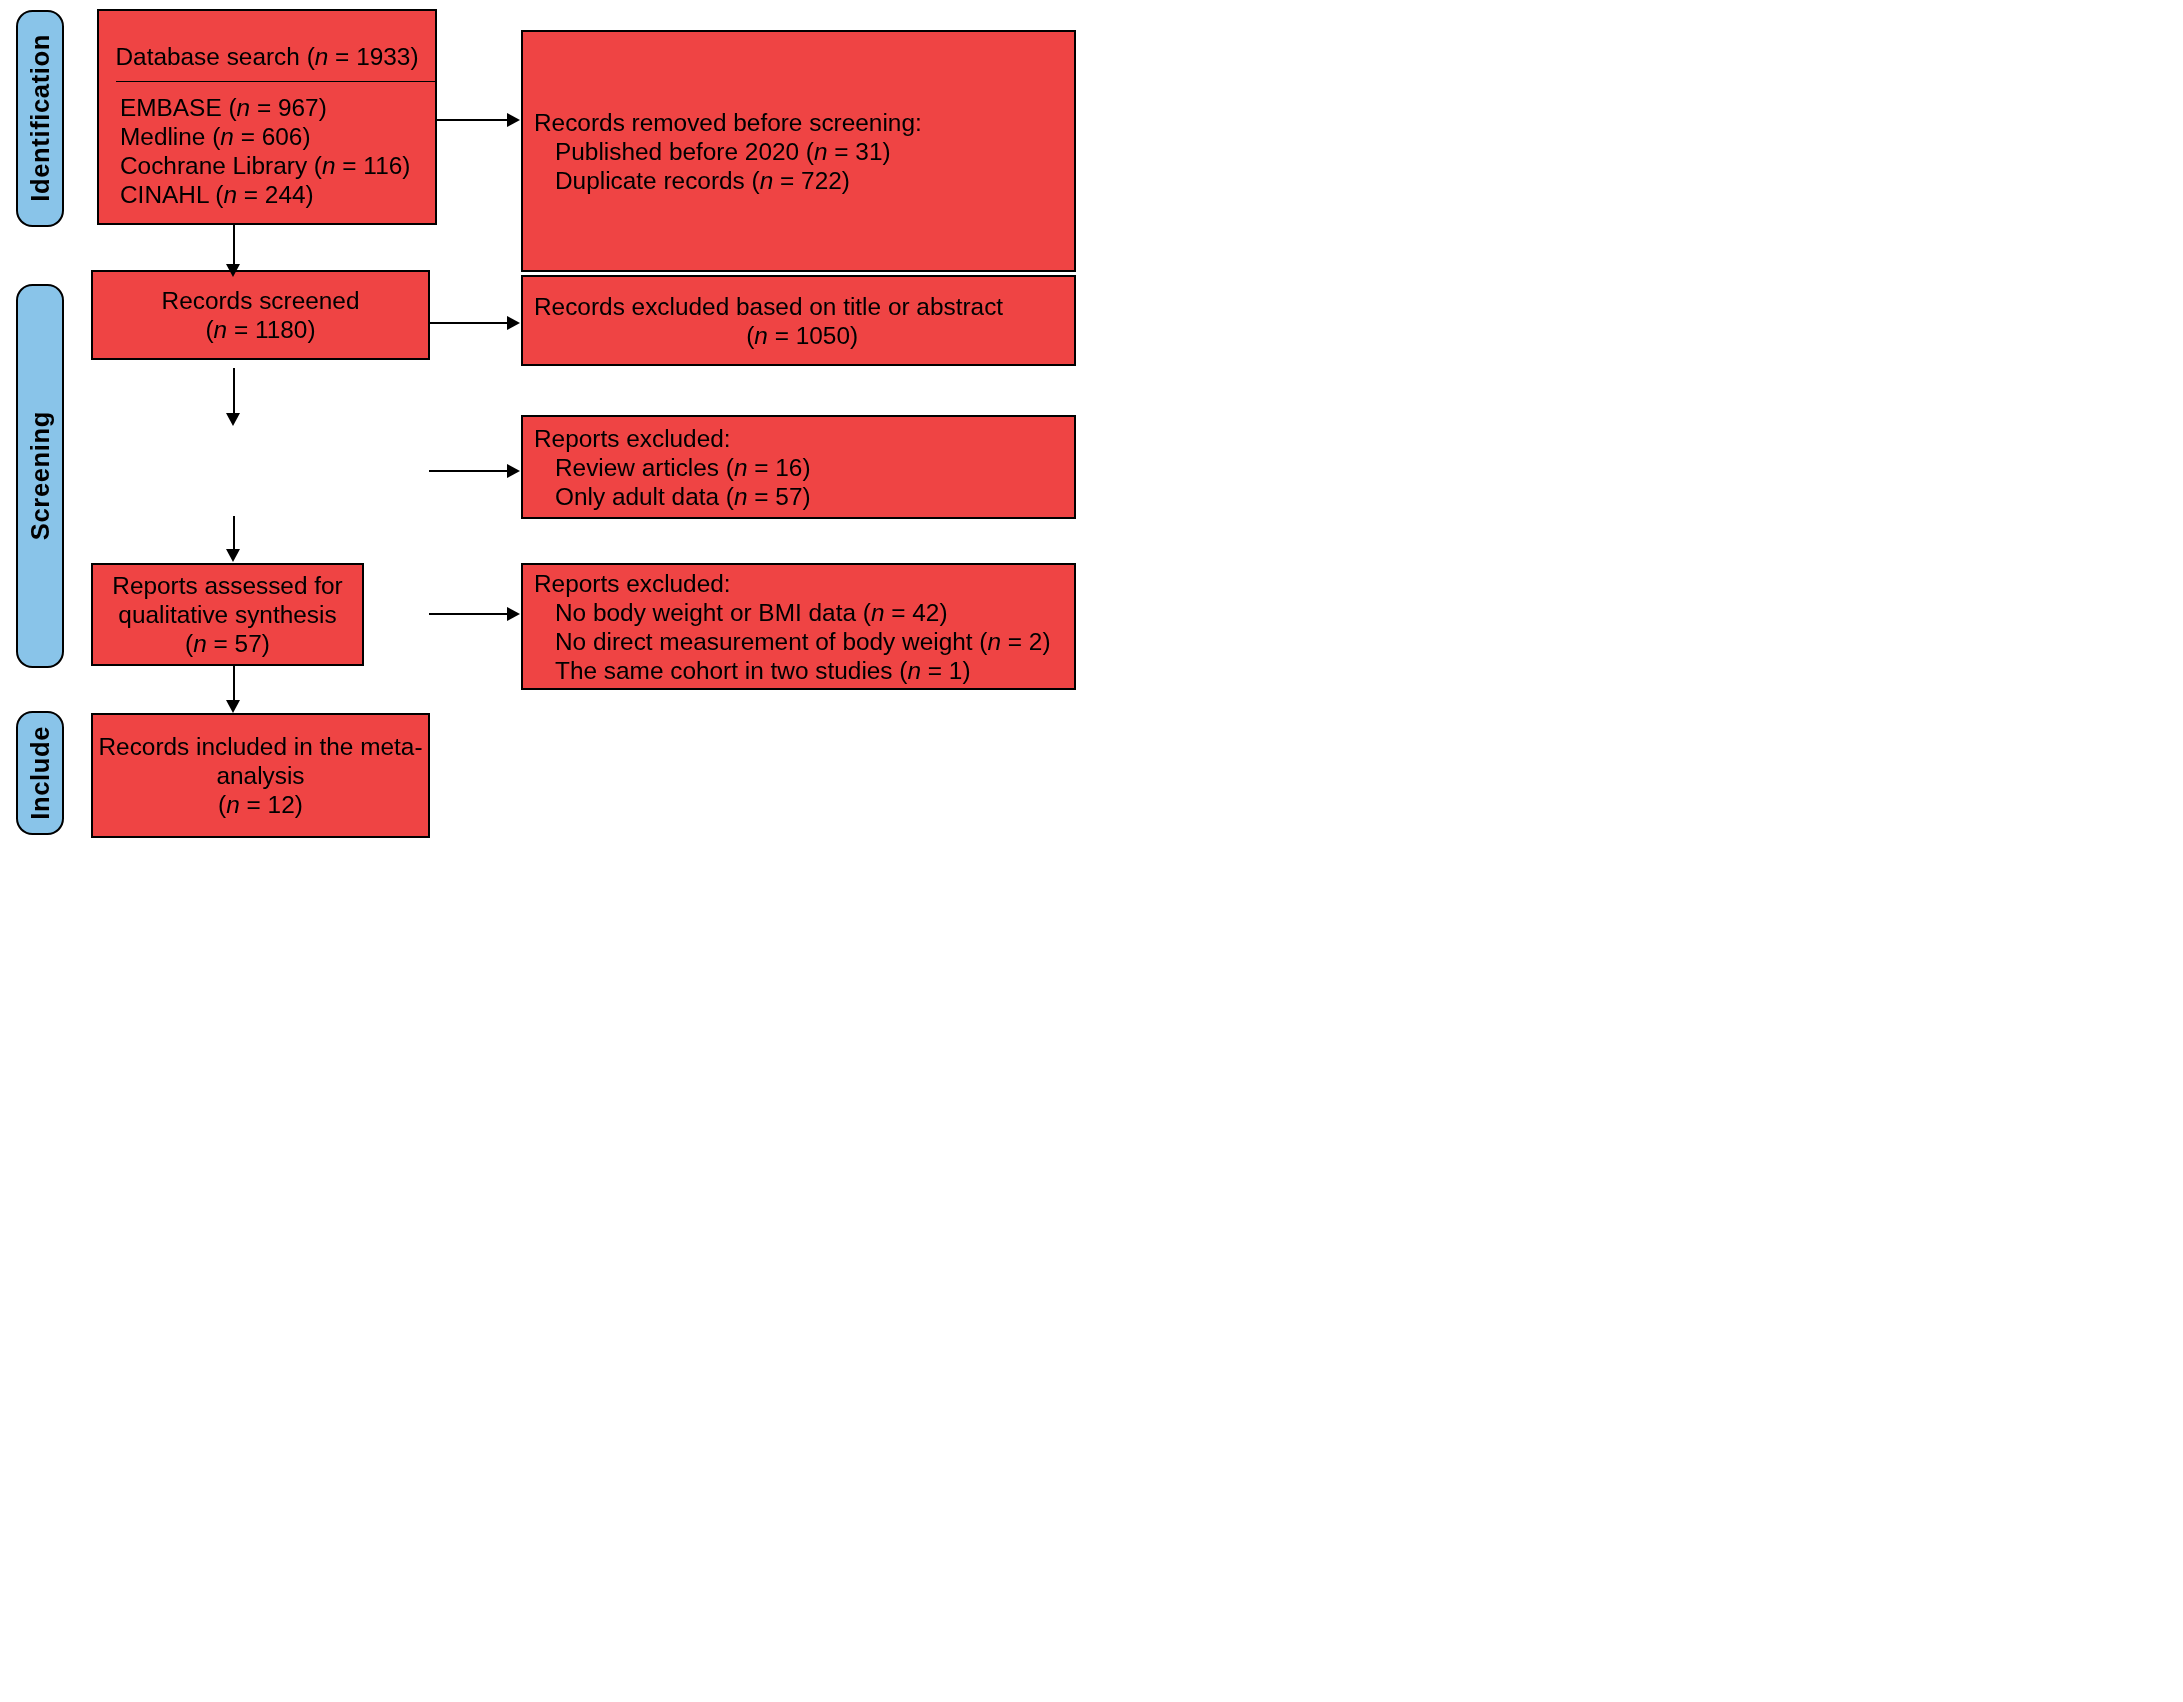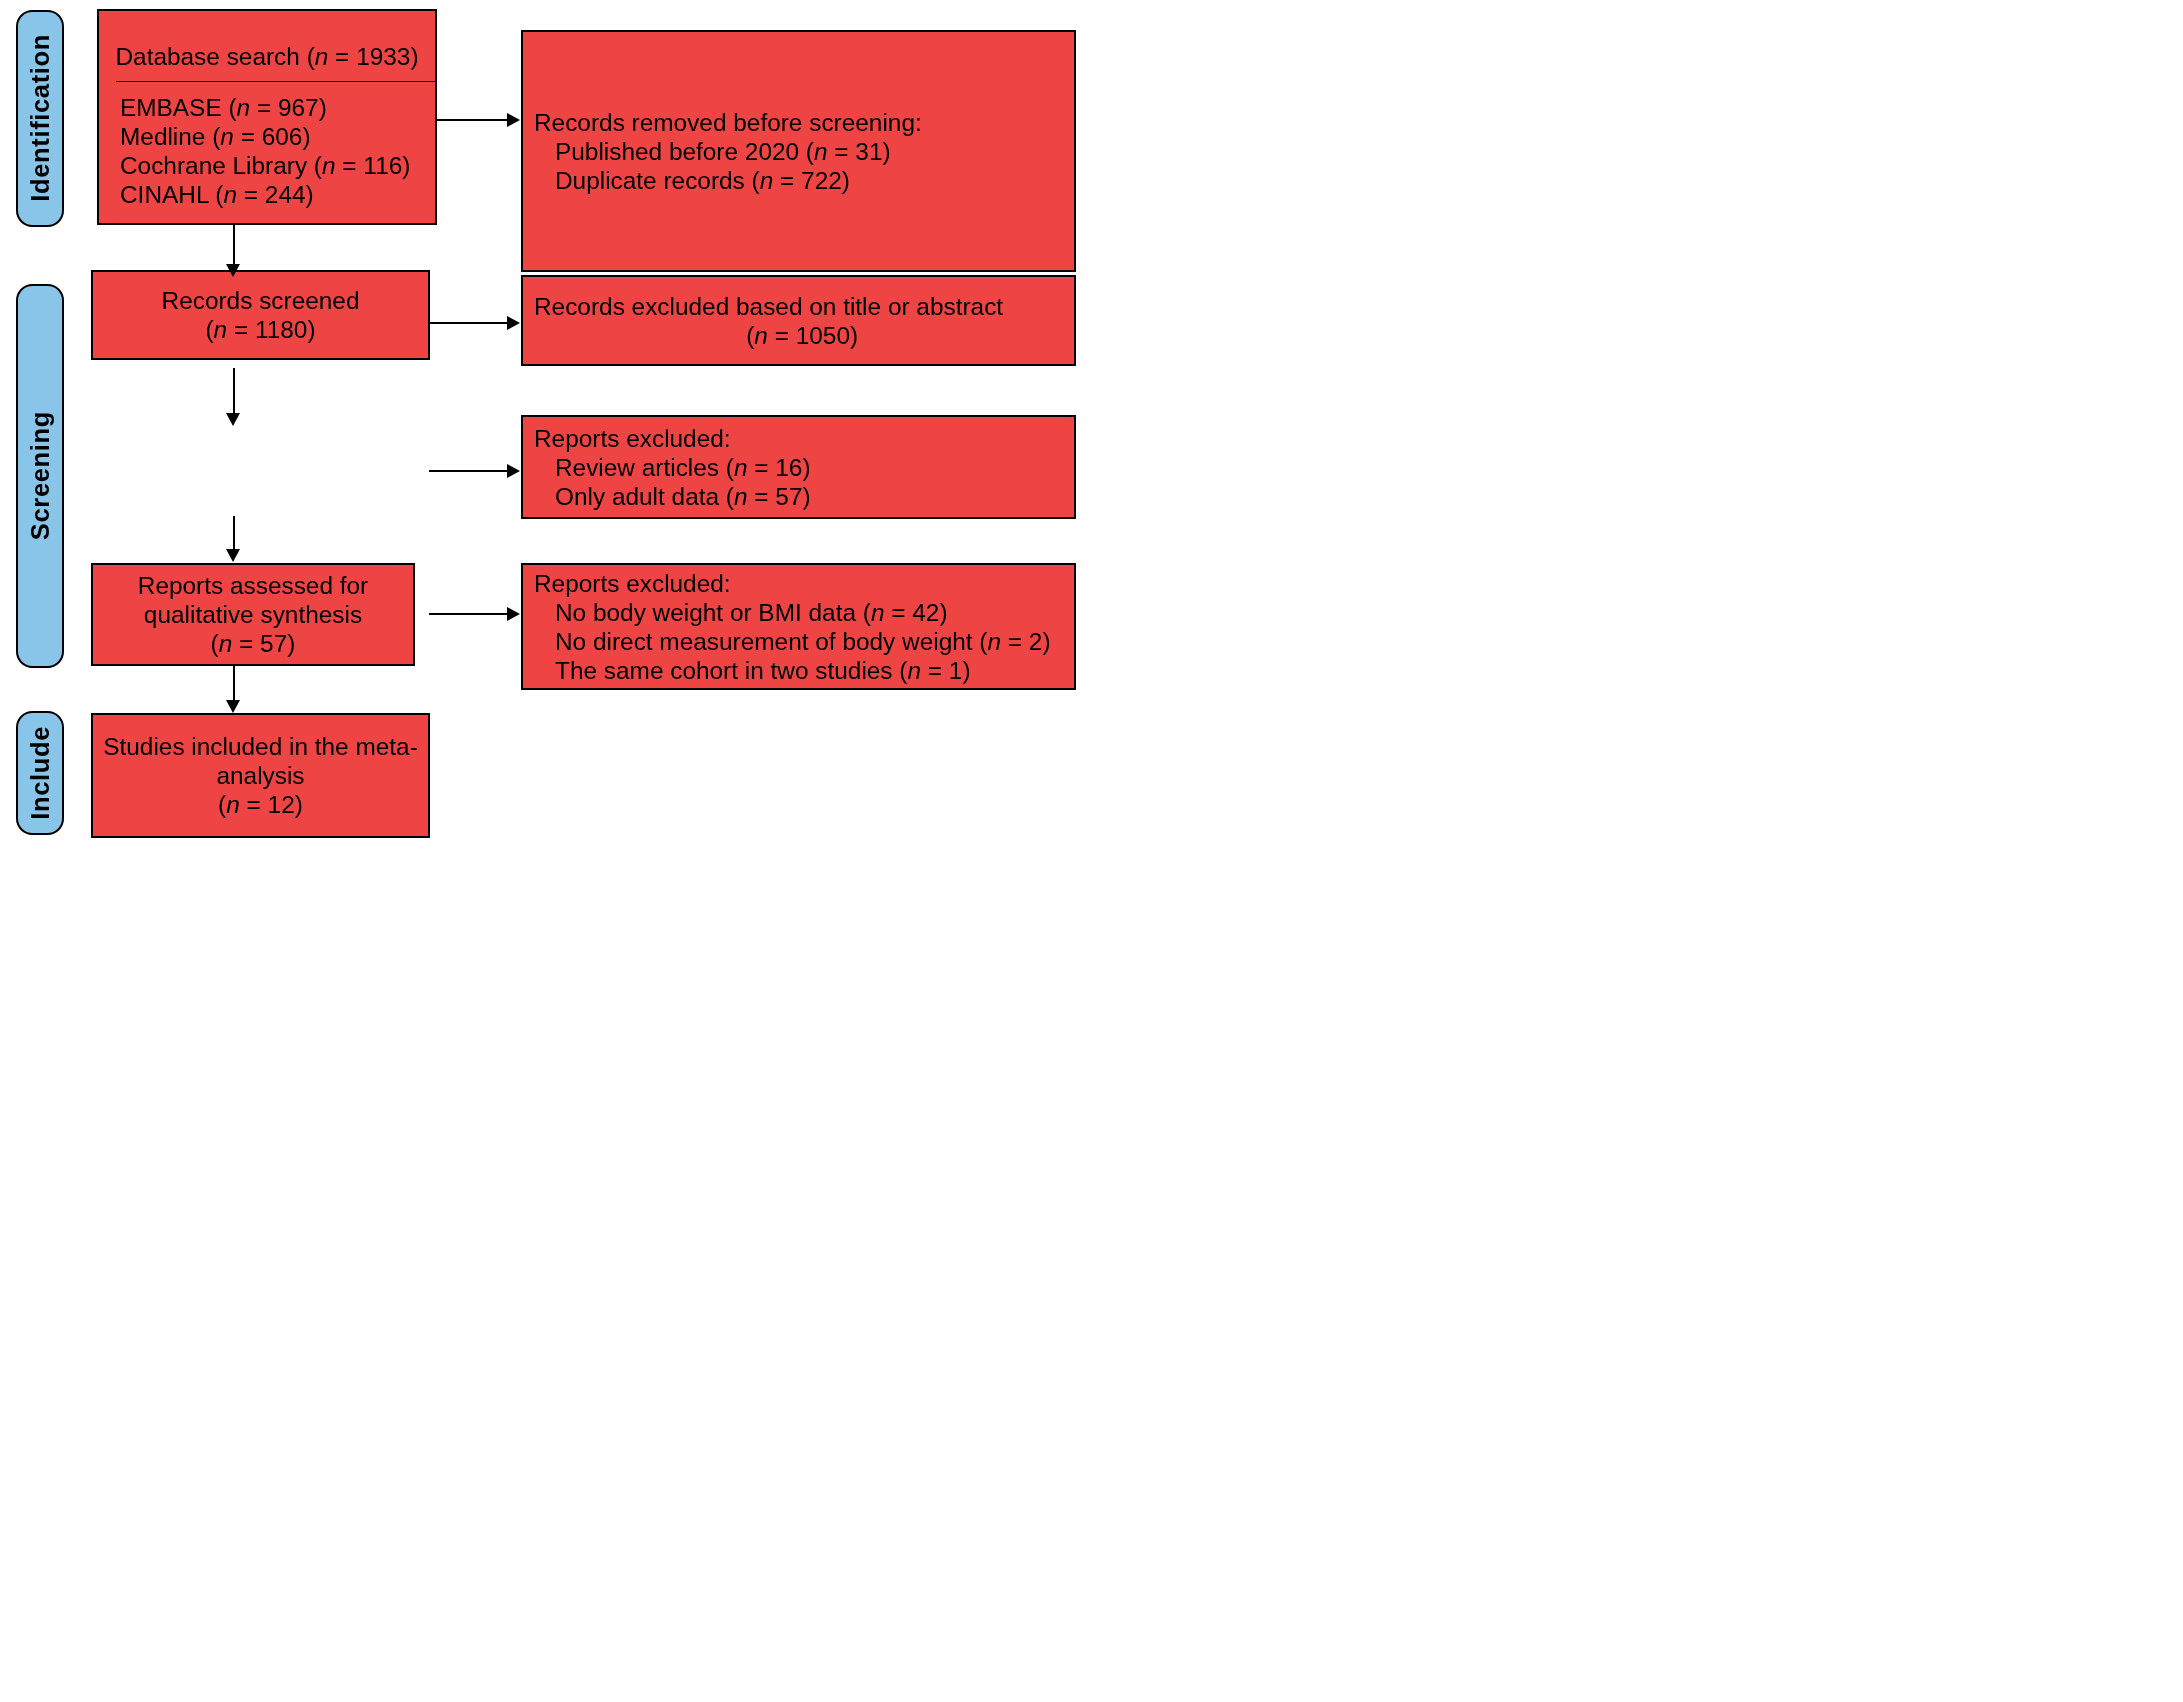--- a/index.html
+++ b/index.html
@@ -22,21 +22,21 @@
   #stage-screening      { top:284px; height:384px; }
   #stage-include        { top:711px;height:124px; }
   
   .box {
     position:absolute; box-sizing:border-box; background:#ef4444;
     border:2.4px solid #000;
   }
   #box-database  { left:97px; top:9.1px;   width:340px; height:216px; }
   #box-screened  { left:91px; top:270px;  width:339px; height:90px; }
   #box-fulltext  { left:91px; top:426px;  width:339px; height:90px; }
-  #box-assessed  { left:91px; top:563px;  width:324px; height:103px; }
+  #box-assessed  { left:91px; top:563px;  width:273px; height:103px; }
   #box-included  { left:91px; top:713px; width:339px; height:125px; }
   #box-removed   { left:521px; top:30px;   width:555px; height:242px; }
   #box-excluded1 { left:521px; top:275px;  width:555px; height:91px; }
   #box-excluded2 { left:521px; top:415px;  width:555px; height:104px; }
   #box-excluded3 { left:521px; top:563px;  width:555px; height:127px; }
   .center-col {
     display:flex; flex-direction:column; justify-content:center; align-items:center;
     text-align:center; height:100%;
   }
   .left-col {
@@ -132,21 +132,21 @@
     <div class="left-col">
       <div class="nowrap">Reports excluded:</div>
       <div class="indent nowrap">No body weight or BMI data (<i>n</i> = 42)</div>
       <div class="indent nowrap">No direct measurement of body weight (<i>n</i> = 2)</div>
       <div class="indent nowrap">The same cohort in two studies (<i>n</i> = 1)</div>
     </div>
   </div>
 
   <div class="box" id="box-included">
     <div class="center-col">
-      <div>Studies included in the meta-</div>
+      <div>Records included in the meta-</div>
       <div>analysis</div>
       <div>(<i>n</i> = 12)</div>
     </div>
   </div>
 
   <div class="hline" style="left:437px; top:119px; width:71px;"></div>
   <div class="head-right" style="left:507px; top:113px;"></div>
 
   <div class="hline" style="left:429px; top:322px; width:79px;"></div>
   <div class="head-right" style="left:507px; top:316px;"></div>

